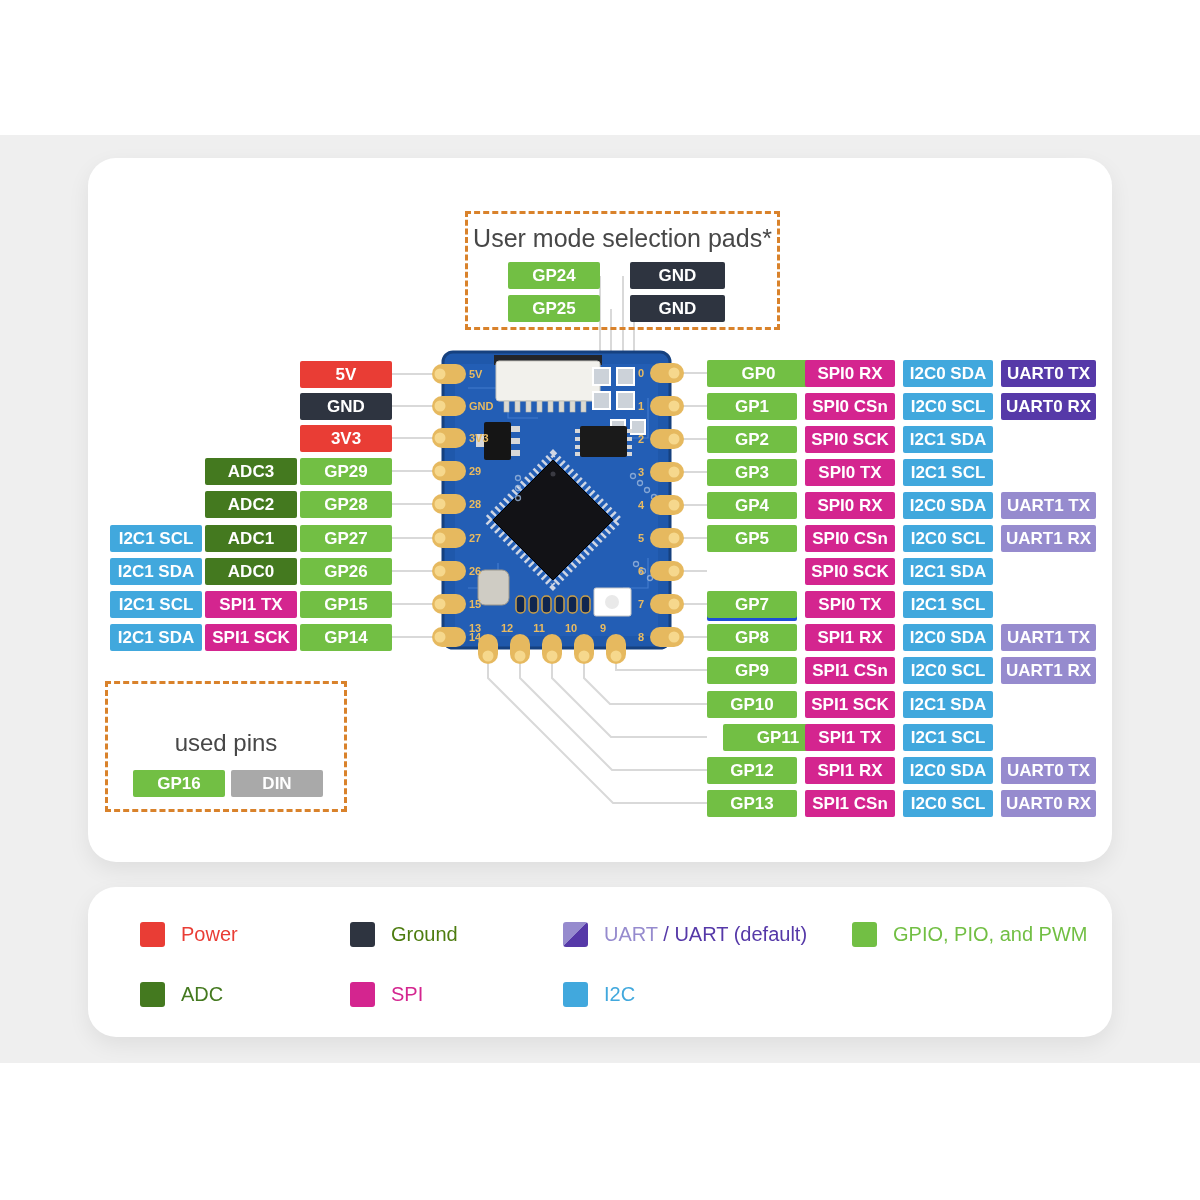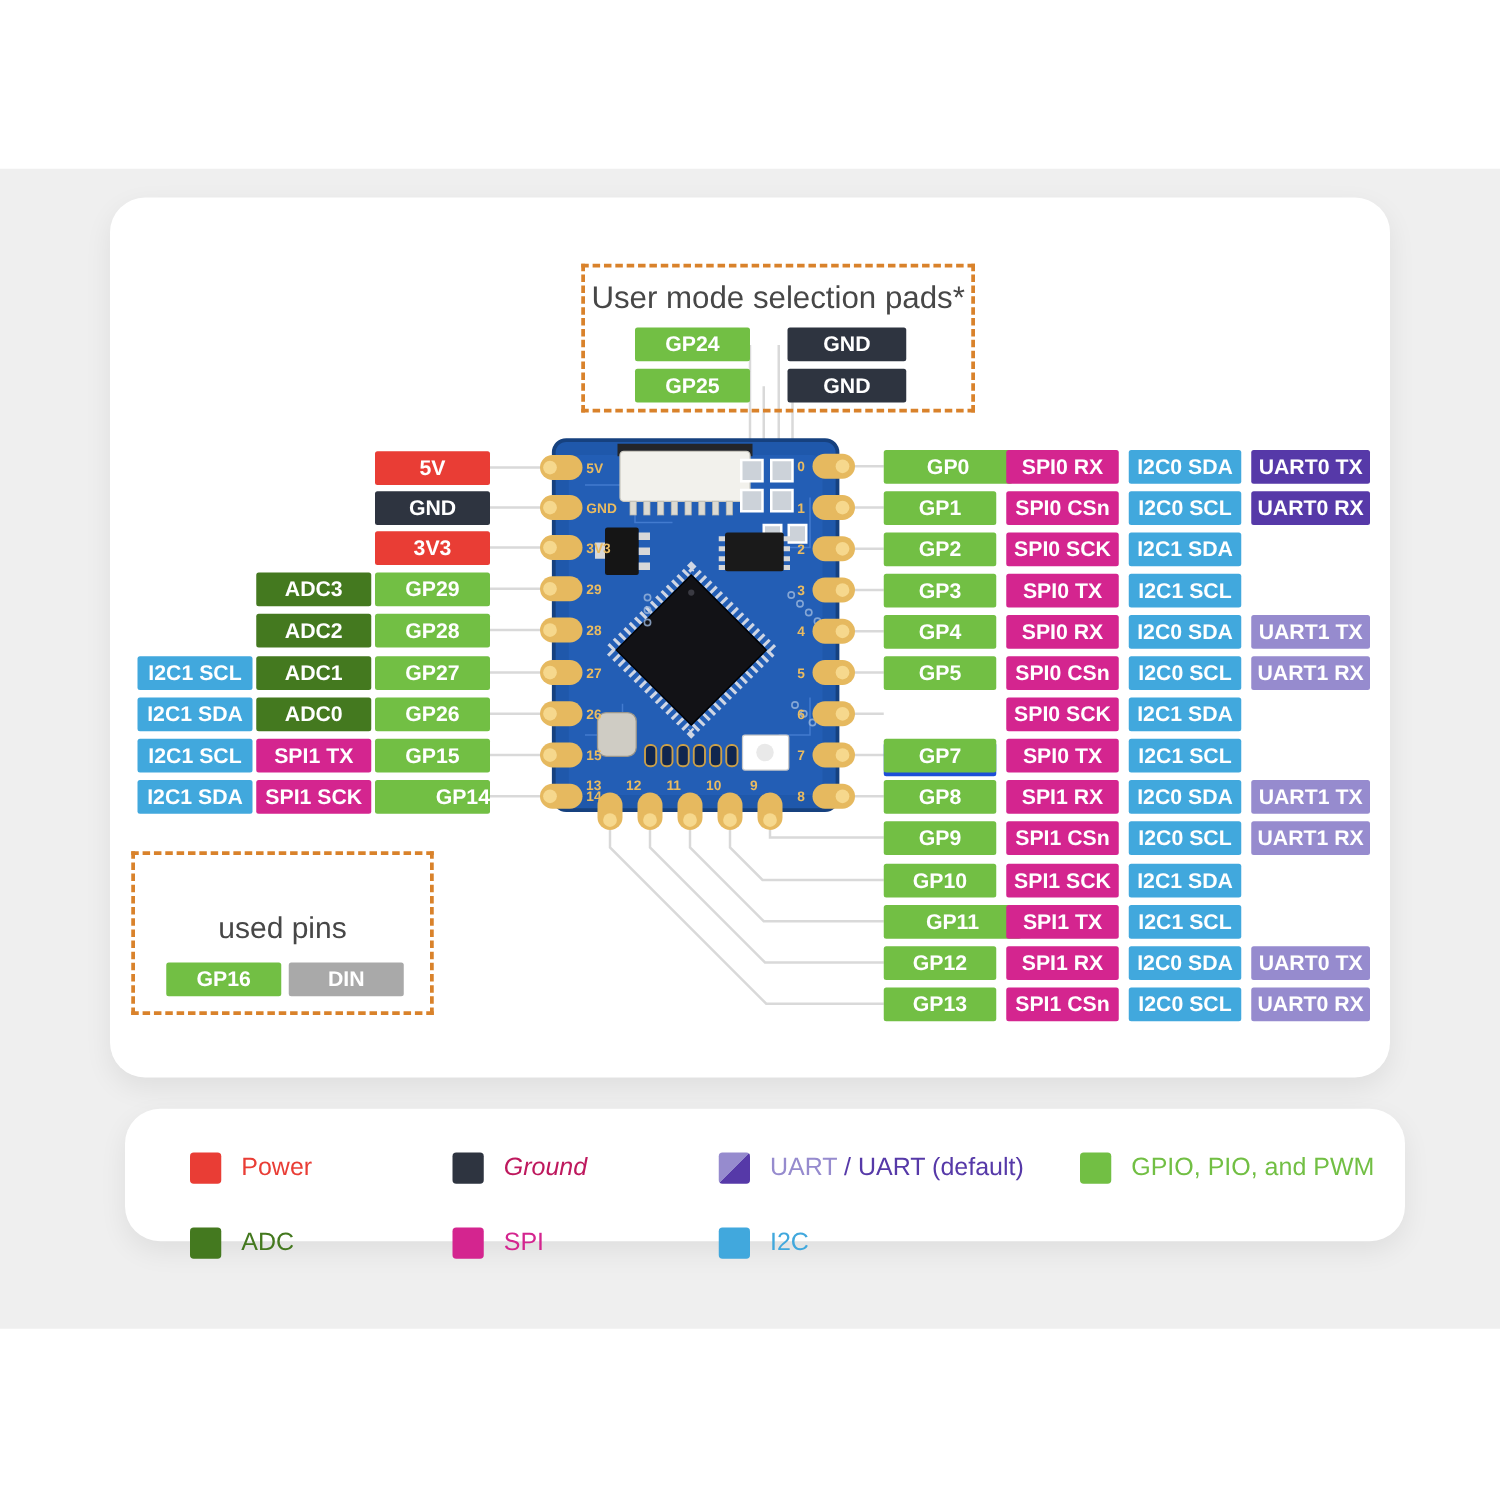--- a/index.html
+++ b/index.html
@@ -3,21 +3,21 @@
 <meta charset="utf-8">
 <style>
   html,body{margin:0;padding:0;background:#ffffff;}
   *{box-sizing:border-box;}
   .stage{position:relative;width:1200px;height:1200px;background:#ffffff;overflow:hidden;
          font-family:"Liberation Sans",sans-serif;}
   .gray-band{position:absolute;left:0;top:135px;width:1200px;height:928px;background:#efefef;}
   .card{position:absolute;background:#ffffff;border-radius:28px;
         box-shadow:0 8px 22px rgba(0,0,0,0.07);}
   #main-card{left:88px;top:158px;width:1024px;height:704px;}
-  #legend-card{left:88px;top:887px;width:1024px;height:106px;margin-left:12px;}
+  #legend-card{left:88px;top:887px;width:1024px;height:150px;}
   #wires{position:absolute;left:0;top:0;width:1024px;height:704px;}
   .dash-box{position:absolute;border:3px dashed #d9822b;background:transparent;}
   #user-box{left:377px;top:53px;width:315px;height:119px;}
   #ws-box{left:17px;top:523px;width:242px;height:131px;}
   .box-title{position:absolute;width:100%;text-align:center;color:#474747;}
   #user-box .box-title{top:10px;font-size:25px;}
   .ws-title1{top:14px;font-size:24px;}
   .ws-title2{top:45px;font-size:24px;}
   .chip{position:absolute;height:27px;line-height:27px;text-align:center;color:#ffffff;
         font-weight:bold;font-size:17px;border-radius:2px;white-space:nowrap;}
@@ -244,21 +244,21 @@
         <div class="chip" style="left: 117px; top: 367px; width: 92px; background: rgb(68, 121, 31);">ADC1</div>
         <div class="chip" style="left: 212px; top: 367px; width: 92px; background: rgb(114, 191, 68);">GP27</div>
         <div class="chip" style="left: 22px; top: 400px; width: 92px; background: rgb(65, 168, 221);">I2C1 SDA</div>
         <div class="chip" style="left: 117px; top: 400px; width: 92px; background: rgb(68, 121, 31);">ADC0</div>
         <div class="chip" style="left: 212px; top: 400px; width: 92px; background: rgb(114, 191, 68);">GP26</div>
         <div class="chip" style="left: 22px; top: 433px; width: 92px; background: rgb(65, 168, 221);">I2C1 SCL</div>
         <div class="chip" style="left: 117px; top: 433px; width: 92px; background: rgb(212, 37, 143);">SPI1 TX</div>
         <div class="chip" style="left: 212px; top: 433px; width: 92px; background: rgb(114, 191, 68);">GP15</div>
         <div class="chip" style="left: 22px; top: 466px; width: 92px; background: rgb(65, 168, 221);">I2C1 SDA</div>
         <div class="chip" style="left: 117px; top: 466px; width: 92px; background: rgb(212, 37, 143);">SPI1 SCK</div>
-        <div class="chip" style="left: 212px; top: 466px; width: 92px; background: rgb(114, 191, 68); text-align: right;">GP14</div>
+        <div class="chip" style="left: 212px; top: 466px; width: 92px; background: rgb(114, 191, 68);">GP14</div>
         <div class="chip" style="left: 619px; top: 202px; width: 103px; background: rgb(114, 191, 68);">GP0</div>
         <div class="chip" style="left: 717px; top: 202px; width: 90px; background: rgb(212, 37, 143);">SPI0 RX</div>
         <div class="chip" style="left: 815px; top: 202px; width: 90px; background: rgb(65, 168, 221);">I2C0 SDA</div>
         <div class="chip" style="left: 913px; top: 202px; width: 95px; background: rgb(86, 57, 168);">UART0 TX</div>
         <div class="chip" style="left: 619px; top: 235px; width: 90px; background: rgb(114, 191, 68);">GP1</div>
         <div class="chip" style="left: 717px; top: 235px; width: 90px; background: rgb(212, 37, 143);">SPI0 CSn</div>
         <div class="chip" style="left: 815px; top: 235px; width: 90px; background: rgb(65, 168, 221);">I2C0 SCL</div>
         <div class="chip" style="left: 913px; top: 235px; width: 95px; background: rgb(86, 57, 168);">UART0 RX</div>
         <div class="chip" style="left: 619px; top: 268px; width: 90px; background: rgb(114, 191, 68);">GP2</div>
         <div class="chip" style="left: 717px; top: 268px; width: 90px; background: rgb(212, 37, 143);">SPI0 SCK</div>
@@ -284,21 +284,21 @@
         <div class="chip" style="left: 717px; top: 466px; width: 90px; background: rgb(212, 37, 143);">SPI1 RX</div>
         <div class="chip" style="left: 815px; top: 466px; width: 90px; background: rgb(65, 168, 221);">I2C0 SDA</div>
         <div class="chip" style="left: 913px; top: 466px; width: 95px; background: rgb(150, 139, 206);">UART1 TX</div>
         <div class="chip" style="left: 619px; top: 499px; width: 90px; background: rgb(114, 191, 68);">GP9</div>
         <div class="chip" style="left: 717px; top: 499px; width: 90px; background: rgb(212, 37, 143);">SPI1 CSn</div>
         <div class="chip" style="left: 815px; top: 499px; width: 90px; background: rgb(65, 168, 221);">I2C0 SCL</div>
         <div class="chip" style="left: 913px; top: 499px; width: 95px; background: rgb(150, 139, 206);">UART1 RX</div>
         <div class="chip" style="left: 619px; top: 533px; width: 90px; background: rgb(114, 191, 68);">GP10</div>
         <div class="chip" style="left: 717px; top: 533px; width: 90px; background: rgb(212, 37, 143);">SPI1 SCK</div>
         <div class="chip" style="left: 815px; top: 533px; width: 90px; background: rgb(65, 168, 221);">I2C1 SDA</div>
-        <div class="chip" style="left: 619px; top: 566px; width: 110px; background: rgb(114, 191, 68);">GP11</div>
+        <div class="chip" style="left: 635px; top: 566px; width: 110px; background: rgb(114, 191, 68);">GP11</div>
         <div class="chip" style="left: 717px; top: 566px; width: 90px; background: rgb(212, 37, 143);">SPI1 TX</div>
         <div class="chip" style="left: 815px; top: 566px; width: 90px; background: rgb(65, 168, 221);">I2C1 SCL</div>
         <div class="chip" style="left: 619px; top: 599px; width: 90px; background: rgb(114, 191, 68);">GP12</div>
         <div class="chip" style="left: 717px; top: 599px; width: 90px; background: rgb(212, 37, 143);">SPI1 RX</div>
         <div class="chip" style="left: 815px; top: 599px; width: 90px; background: rgb(65, 168, 221);">I2C0 SDA</div>
         <div class="chip" style="left: 913px; top: 599px; width: 95px; background: rgb(150, 139, 206);">UART0 TX</div>
         <div class="chip" style="left: 619px; top: 632px; width: 90px; background: rgb(114, 191, 68);">GP13</div>
         <div class="chip" style="left: 717px; top: 632px; width: 90px; background: rgb(212, 37, 143);">SPI1 CSn</div>
         <div class="chip" style="left: 815px; top: 632px; width: 90px; background: rgb(65, 168, 221);">I2C0 SCL</div>
         <div class="chip" style="left: 913px; top: 632px; width: 95px; background: rgb(150, 139, 206);">UART0 RX</div>
@@ -311,21 +311,21 @@
       </div>
   </div>
 
   <div id="legend-card" class="card">
       <div class="legend-item" style="left: 52px; top: 35px;">
         <div class="legend-swatch" style="background: rgb(233, 61, 53);"></div>
         <div class="legend-label"><span style="color: rgb(233, 61, 53);">Power</span></div>
       </div>
       <div class="legend-item" style="left: 262px; top: 35px;">
         <div class="legend-swatch" style="background: rgb(46, 52, 64);"></div>
-        <div class="legend-label"><span style="color: #be185d; font-style: italic;">Ground</span></div>
+        <div class="legend-label"><span style="color: #4d7c0f;">Ground</span></div>
       </div>
       <div class="legend-item" style="left: 475px; top: 35px;">
         <div class="legend-swatch" style="background: linear-gradient(135deg, rgb(150, 139, 206) 0px, rgb(150, 139, 206) 50%, rgb(86, 57, 168) 50%, rgb(86, 57, 168) 100%);"></div>
         <div class="legend-label"><span style="color: rgb(150, 139, 206);">UART</span><span style="color: rgb(86, 57, 168);"> / </span><span style="color: rgb(86, 57, 168);">UART (default)</span></div>
       </div>
       <div class="legend-item" style="left: 764px; top: 35px;">
         <div class="legend-swatch" style="background: rgb(114, 191, 68);"></div>
         <div class="legend-label"><span style="color: rgb(114, 191, 68);">GPIO, PIO, and PWM</span></div>
       </div>
       <div class="legend-item" style="left: 52px; top: 95px;">

